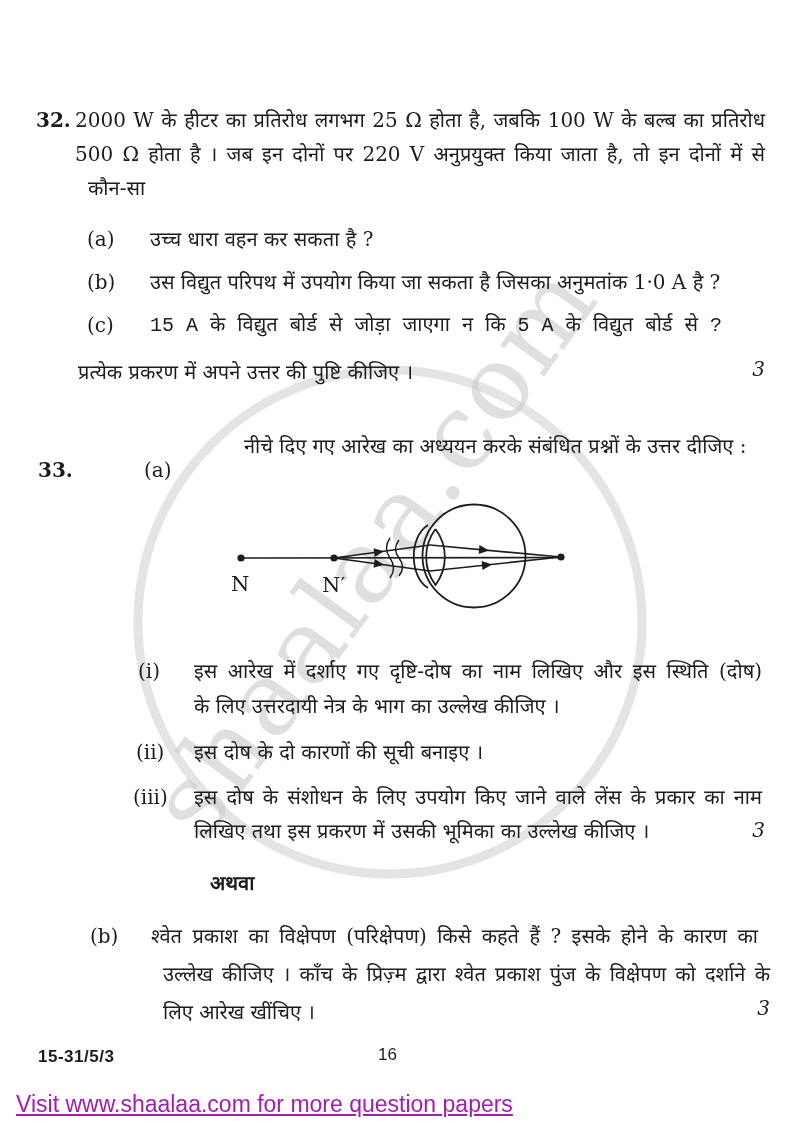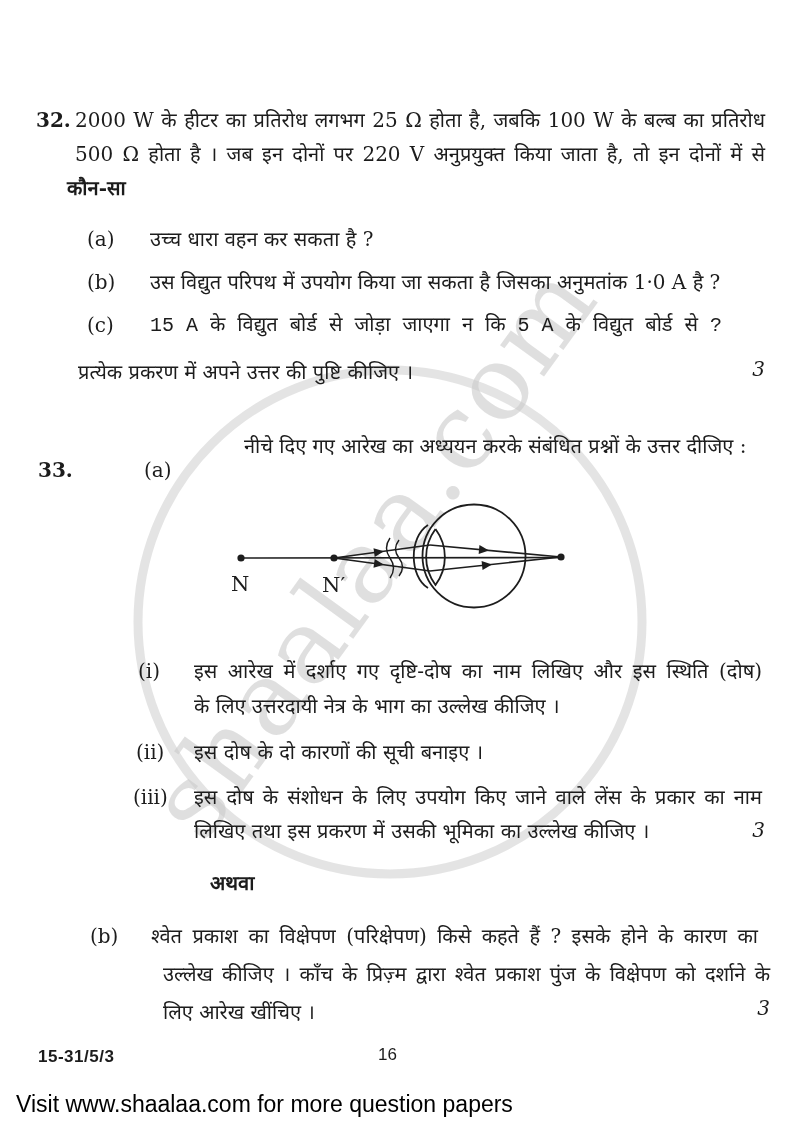--- a/index.html
+++ b/index.html
@@ -11,40 +11,40 @@
   .content{position:absolute; inset:0; z-index:2;}
   .wm{position:absolute; inset:0; z-index:1; pointer-events:none;}
   .ln{position:absolute; font-size:20px; line-height:1.25; white-space:nowrap;}
   .just{white-space:normal; text-align:justify; text-align-last:justify;}
   .num{font-weight:bold;}
   .mark{font-style:italic; font-size:20px; width:34px; text-align:right;}
   .orword{font-weight:bold;}
   .sans{font-family:"Liberation Sans","DejaVu Sans",sans-serif;}
   .footer-code{font-size:17px; letter-spacing:0.5px;font-weight:bold;}
   .page-num{font-size:17px;}
-  .banner{font-size:23px; color:#000000;}
+  .banner{font-size:23px; color:#a21caf;text-decoration:underline;}
   svg text.diag-label{font-family:"DejaVu Serif","Liberation Serif",serif; font-size:21px; fill:#1c1c1c;}
   svg .stroke{stroke:#1d1d1d; fill:none;}
 </style>
 </head>
 <body>
 
 <div class="page">
 
   <svg class="wm" width="800" height="1131" viewBox="0 0 800 1131">
     <circle cx="390" cy="622" r="252" fill="none" stroke="#d4d4d4" stroke-width="9" opacity="0.62"></circle>
     <text x="402" y="572" transform="rotate(-54 402 572)" text-anchor="middle" font-family="DejaVu Serif, serif" font-size="104" letter-spacing="2" fill="#cbcbcb" opacity="0.6">shaalaa.com</text>
   </svg>
 
   <div class="content">
 
     <div class="ln num" style="left:36px; top:108px;">32.</div>
     <div class="ln just" style="left:75px; top:108px; width:690px;">2000 W के हीटर का प्रतिरोध लगभग 25 Ω होता है, जबकि 100 W के बल्ब का प्रतिरोध</div>
     <div class="ln just" style="left:75px; top:142px; width:690px;">500 Ω होता है । जब इन दोनों पर 220 V अनुप्रयुक्त किया जाता है, तो इन दोनों में से</div>
-    <div class="ln" style="left:67px; top:176px;font-weight:bold;">कौन-सा</div>
+    <div class="ln" style="left:88px; top:176px;">कौन-सा</div>
 
     <div class="ln" style="left:87px;  top:227px;">(a)</div>
     <div class="ln" style="left:150px; top:227px;">उच्च धारा वहन कर सकता है ?</div>
     <div class="ln" style="left:87px;  top:270px;">(b)</div>
     <div class="ln" style="left:150px; top:270px;">उस विद्युत परिपथ में उपयोग किया जा सकता है जिसका अनुमतांक 1·0 A है ?</div>
     <div class="ln" style="left:87px;  top:313px;">(c)</div>
     <div class="ln" style="left:150px; top:313px;font-family:Liberation Mono, monospace;">15 A के विद्युत बोर्ड से जोड़ा जाएगा न कि 5 A के विद्युत बोर्ड से ?</div>
 
     <div class="ln" style="left:78px; top:360px;">प्रत्येक प्रकरण में अपने उत्तर की पुष्टि कीजिए ।</div>
     <div class="ln mark" style="left:731px; top:357px;">3</div>

